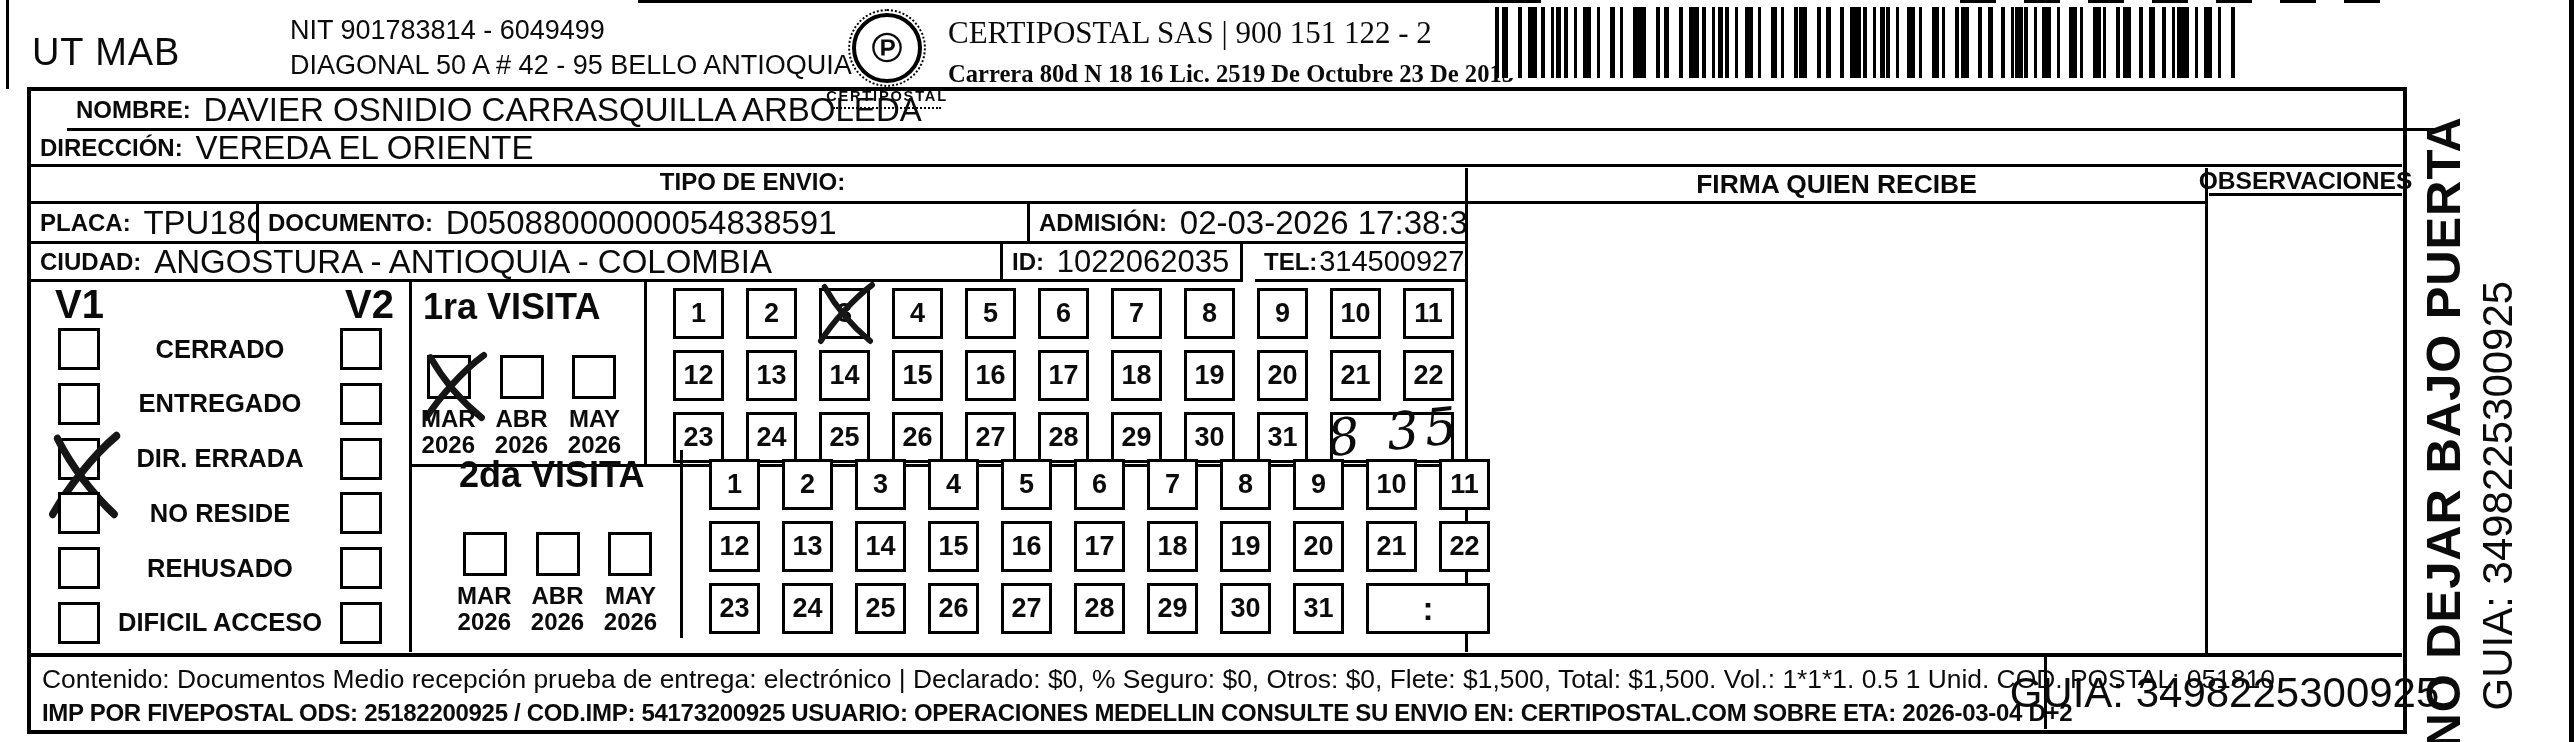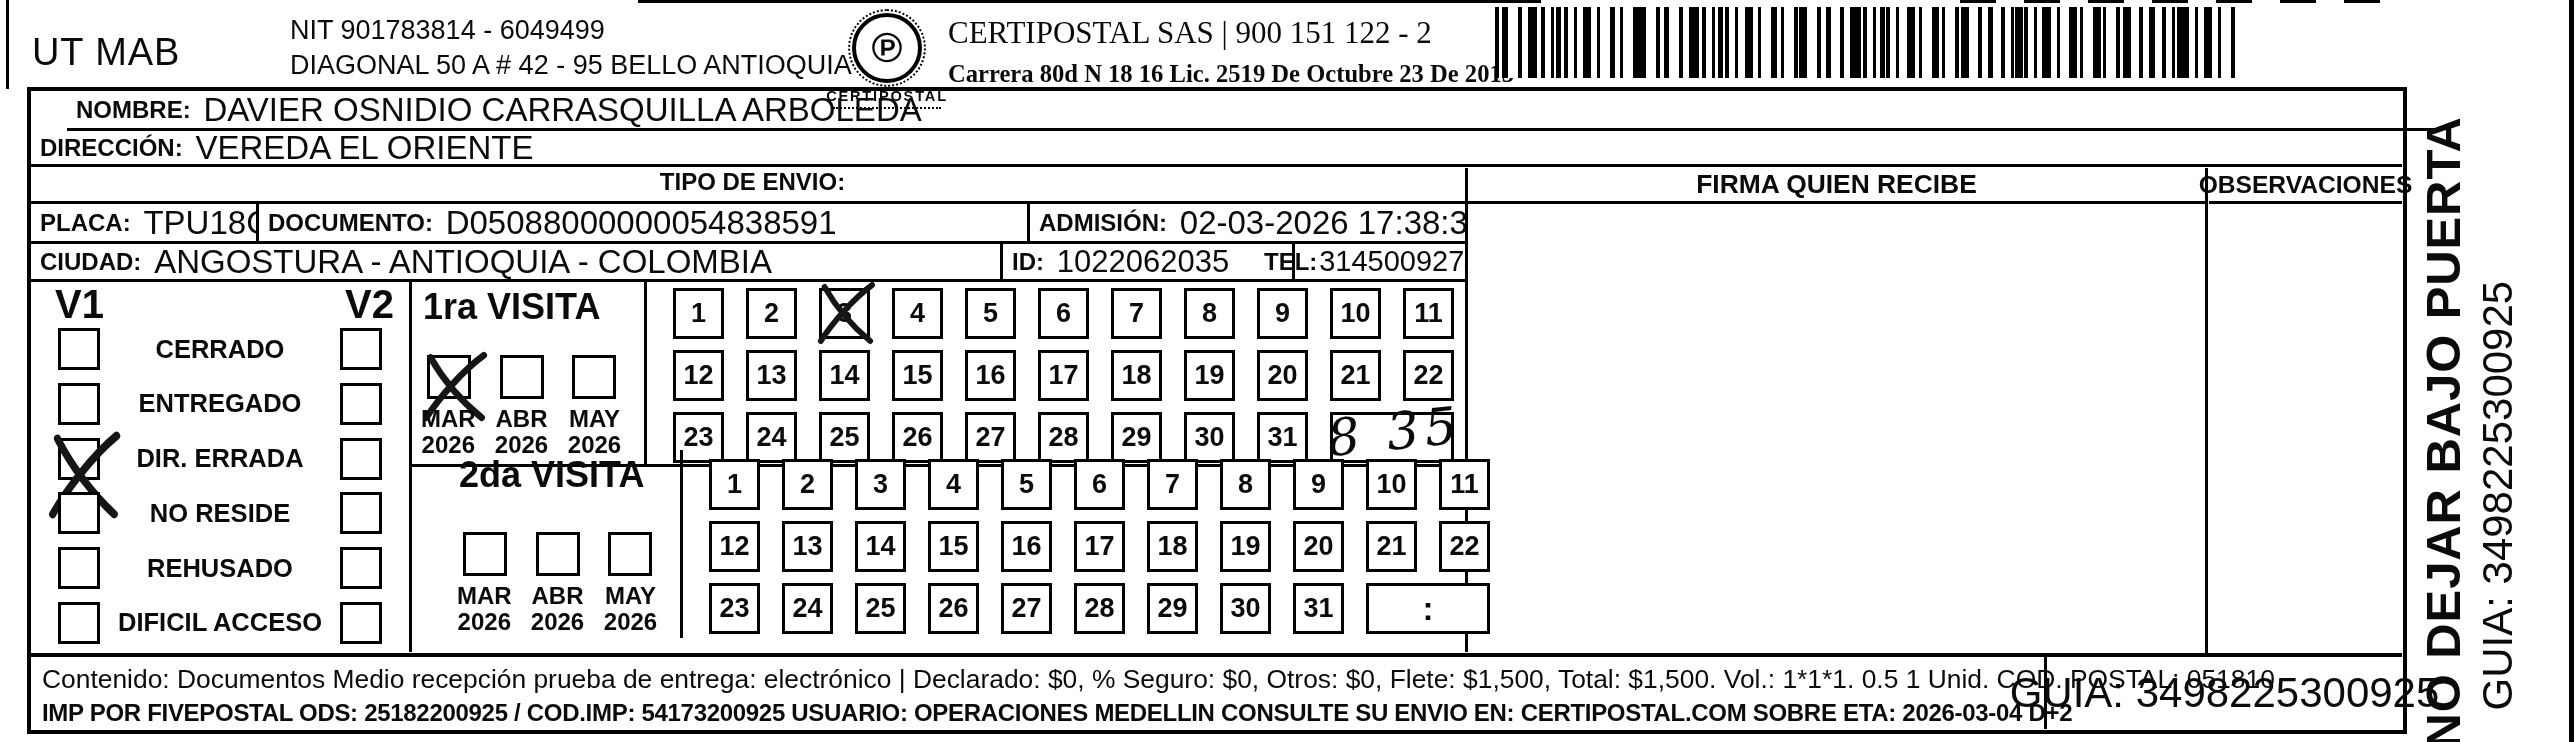--- a/index.html
+++ b/index.html
@@ -111,40 +111,40 @@
     <div class="cell fieldrow b-b" style="left:0;top:40px;width:2371px;height:36px;">
       <span class="lbl">DIRECCIÓN:</span>
       <span class="val">VEREDA EL ORIENTE</span>
     </div>
 
     <div class="cell fieldrow b-b b-r" style="left:0;top:77px;width:1437px;height:36px;flex-direction:column;">
       <span class="lbl">TIPO DE ENVIO:</span>
       <span class="val">PROPIETARIO PERSONA</span>
     </div>
     <div class="cell hdrcell b-b b-r" style="left:1437px;top:77px;width:740px;height:36px;">FIRMA QUIEN RECIBE</div>
-    <div class="cell hdrcell b-b" style="left:2178px;top:77px;width:193px;height:36px;font-size:24.6px;">OBSERVACIONES</div>
+    <div class="cell hdrcell b-b" style="left:2178px;top:77px;width:193px;height:28px;font-size:24.6px;">OBSERVACIONES</div>
 
     <div class="cell fieldrow b-b b-r" style="left:0;top:113px;width:228px;height:40px;">
       <span class="lbl">PLACA:</span>
       <span class="val">TPU18G</span>
     </div>
     <div class="cell fieldrow b-b b-r" style="left:228px;top:113px;width:771px;height:40px;">
       <span class="lbl">DOCUMENTO:</span>
       <span class="val">D05088000000054838591</span>
     </div>
     <div class="cell fieldrow b-b b-r" style="left:999px;top:113px;width:438px;height:40px;">
       <span class="lbl">ADMISIÓN:</span>
       <span class="val">02-03-2026 17:38:38</span>
     </div>
 
     <div class="cell fieldrow b-b b-r" style="left:0;top:153px;width:972px;height:38px;">
       <span class="lbl">CIUDAD:</span>
       <span class="val">ANGOSTURA - ANTIOQUIA - COLOMBIA</span>
     </div>
-    <div class="cell fieldrow b-b b-r" style="left:972px;top:153px;width:292px;height:38px;">
+    <div class="cell fieldrow b-b b-r" style="left:972px;top:153px;width:240px;height:38px;">
       <span class="lbl">ID:</span>
       <span class="val" style="font-size:31px;">1022062035</span>
     </div>
     <div class="cell fieldrow b-b b-r" style="left:1224px;top:153px;width:213px;height:38px;gap:1.8px;">
       <span class="lbl">TEL:</span>
       <span class="val" style="font-size:29px;">3145009274</span>
     </div>
 
     <div class="cell b-r" style="left:0;top:191px;width:381px;height:370px;">
       <div class="stat-head">

